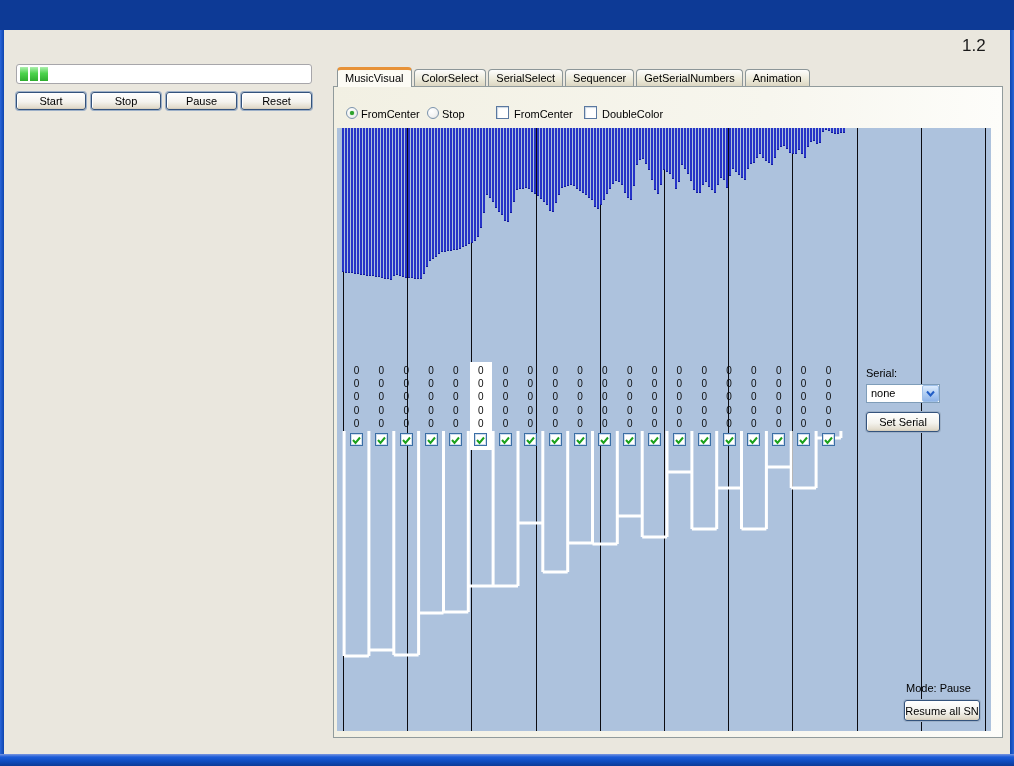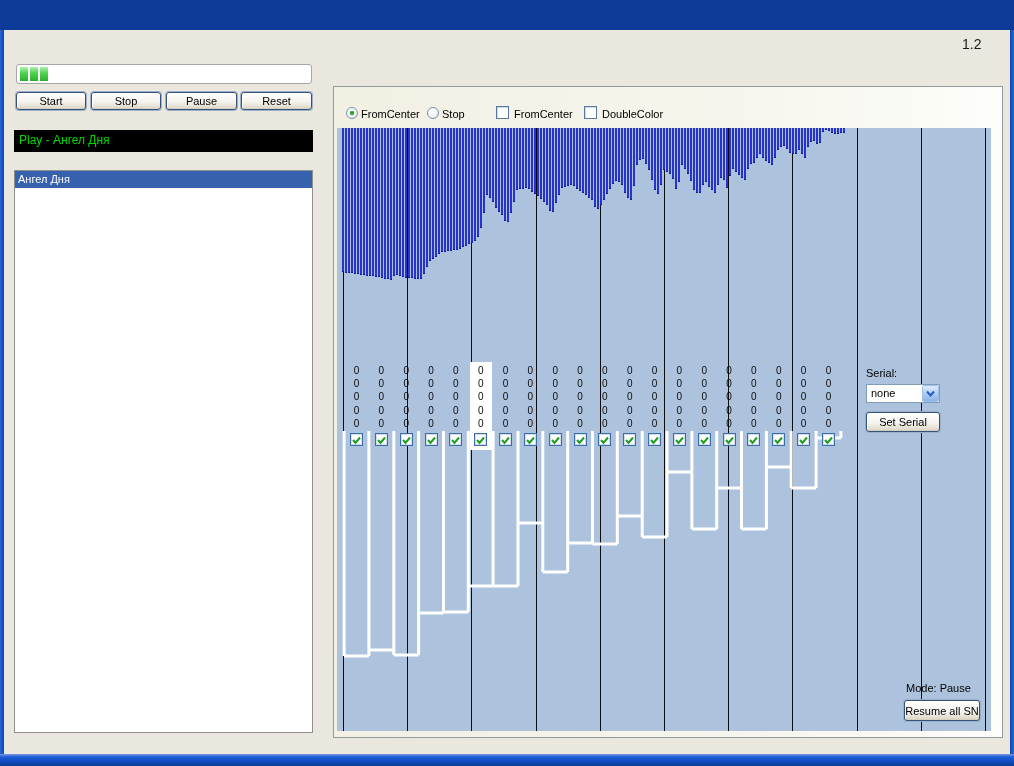--- a/index.html
+++ b/index.html
@@ -21,21 +21,21 @@
   #btn-close { left:984px; background:linear-gradient(135deg,#f2b28f 0%,#e06b3d 40%,#c43d14 80%,#d4531f 100%); }
   #btn-min .glyph { position:absolute; left:4px; bottom:4px; width:8px; height:3px; background:#fff; }
   #btn-max .glyph { position:absolute; left:5px; top:5px; width:9px; height:8px; border:2px solid #fff; border-top-width:3px; }
   #btn-close .glyph { position:absolute; left:0; top:2px; width:19px; text-align:center; font-size:13px; font-weight:bold; }
   .frame-l { position:absolute; left:0; top:30px; width:4px; height:724px; background:linear-gradient(90deg,#2a66d8,#0d45b0); }
   .frame-r { position:absolute; right:0; top:30px; width:4px; height:724px; background:linear-gradient(270deg,#2a66d8,#0d45b0); }
   .frame-b { position:absolute; left:0; top:754px; width:1014px; height:12px;
     background:linear-gradient(180deg,#7a96df 0%,#1c5cd8 25%,#0f4cc0 60%,#0d3a96 100%); }
   #form { position:absolute; left:4px; top:30px; width:1006px; height:724px; background:#eae7de; }
 
-  #version { position:absolute; left:962px; top:36px; font-size:14px; color:#1a1a1a; }
+  #version { position:absolute; left:962px; top:36px; font-size:17px; color:#1a1a1a; }
 
   
   #progress { position:absolute; left:16px; top:64px; width:296px; height:20px; background:#fff;
     border:1px solid #a7a6aa; border-radius:3px; }
   .prog-block { position:absolute; top:2px; width:8px; height:14px;
     background:linear-gradient(180deg,#aeefae 0%,#4cd34c 45%,#2fae2f 100%); }
   .xp-btn { position:absolute; height:18px; font-size:11px; color:#000; text-align:center; line-height:16px;
     border:1px solid #34537c; border-radius:3px;
     background:linear-gradient(180deg,#ffffff 0%,#f4f3ee 55%,#e2dccd 90%,#d2c9b8 100%);
     box-shadow:inset 1px 1px 0 #fff, 0 0 0 1px #9db0c8; cursor:default; font-family:"Liberation Sans",sans-serif; }
@@ -106,25 +106,29 @@
   <div id="progress">
       <div class="prog-block" style="left: 3px;"></div>
       <div class="prog-block" style="left: 13px;"></div>
       <div class="prog-block" style="left: 23px;"></div>
     </div>
   <button class="xp-btn" id="btn-start">Start</button>
   <button class="xp-btn" id="btn-stop">Stop</button>
   <button class="xp-btn" id="btn-pause">Pause</button>
   <button class="xp-btn" id="btn-resume">Reset</button>
 
-  <div id="nowplaying">Play - Ангел Дня</div>
-  <div id="playlist">
-      <div class="list-item selected">Ангел Дня</div>
+
+  <div id="tabstrip">
+      <div class="tab active">MusicVisual</div>
+      <div class="tab">ColorSelect</div>
+      <div class="tab">SerialSelect</div>
+      <div class="tab">Sequencer</div>
+      <div class="tab">GetSerialNumbers</div>
+      <div class="tab">Animation</div>
     </div>
-
   <div id="tabpage">
     <div class="radio" style="left:12px; top:20px;">
         <span class="dot"></span>
       </div>
     <span class="opt-label" style="left:27px; top:21px;">FromCenter</span>
     <div class="radio" style="left:93px; top:20px;"></div>
     <span class="opt-label" style="left:108px; top:21px;">Stop</span>
     <div class="chk" style="left:162px; top:19px;"></div>
     <span class="opt-label" style="left:180px; top:21px;">FromCenter</span>
     <div class="chk" style="left:250px; top:19px;"></div>

